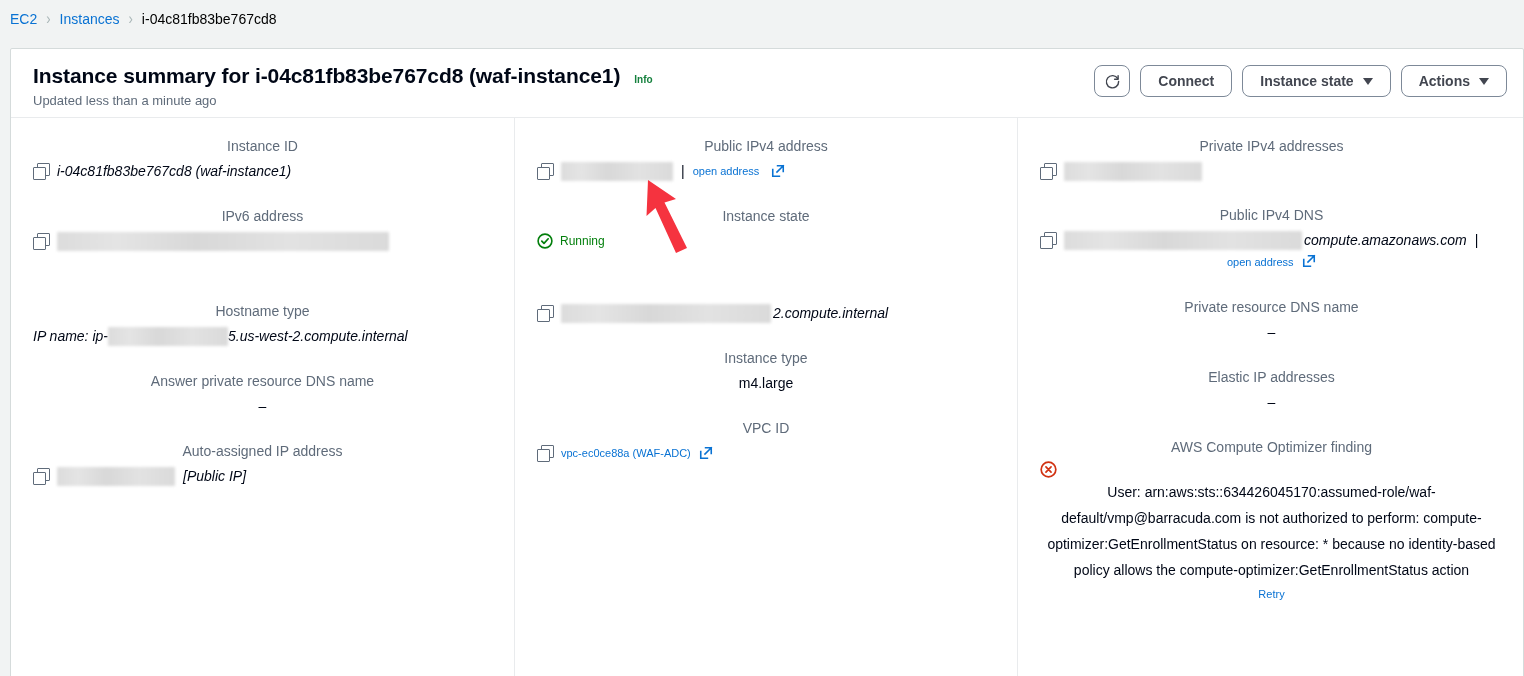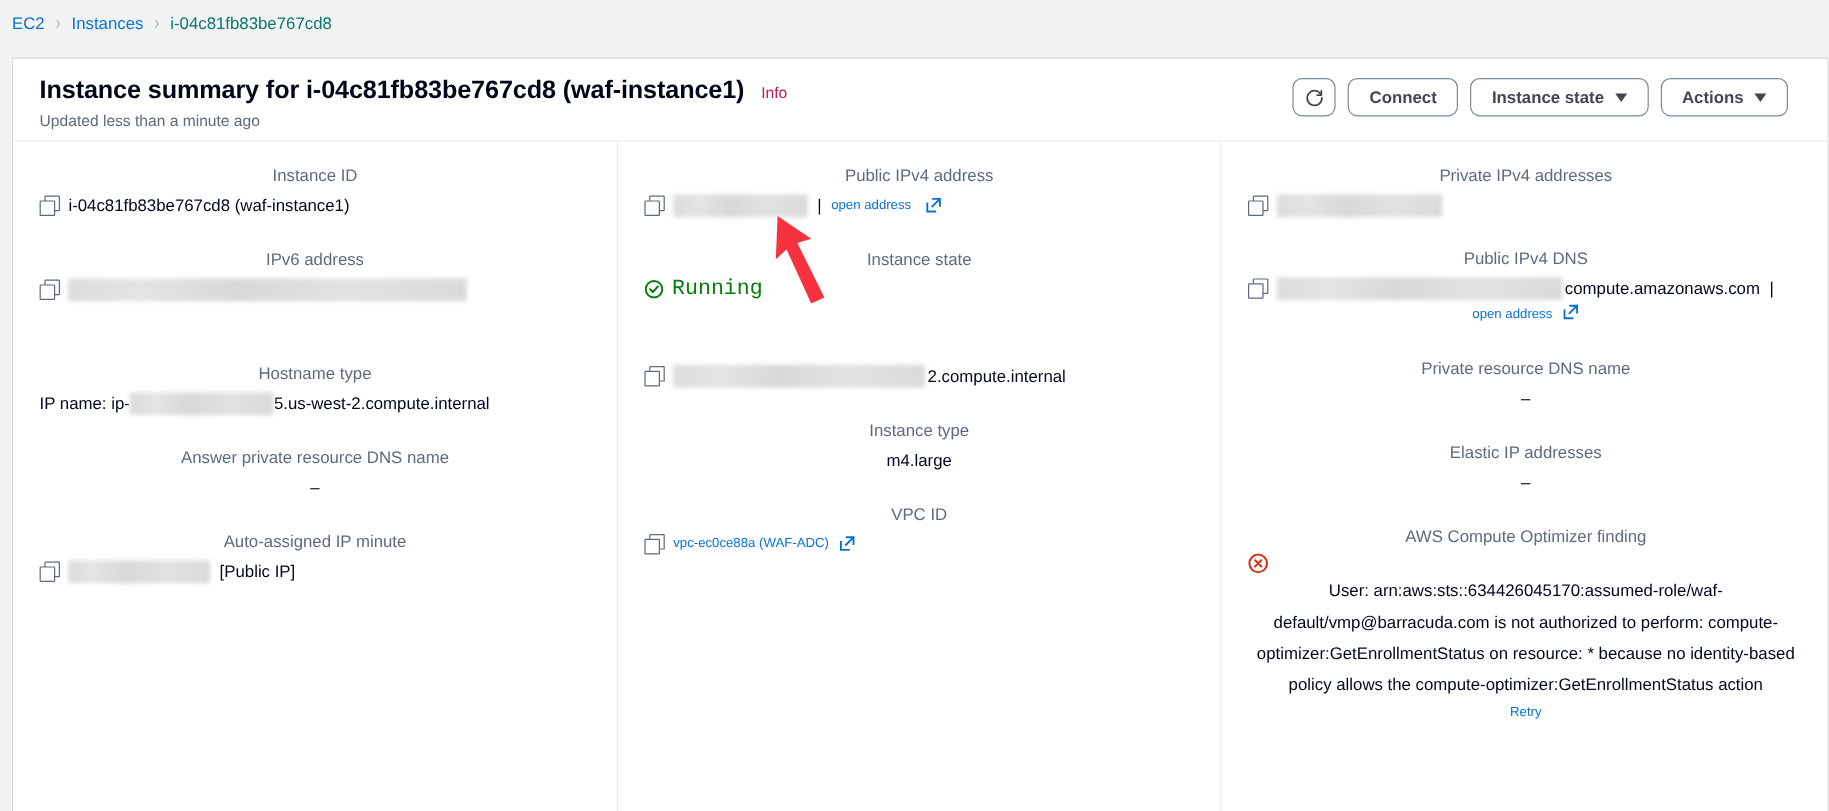--- a/index.html
+++ b/index.html
@@ -13,21 +13,21 @@
   }
   #root { position: relative; width: 1384px; height: 676px; }
 
   
   .breadcrumb {
     position: absolute; left: 10px; top: 9px;
     display: flex; align-items: center; gap: 0;
     font-size: 14px; line-height: 20px;
   }
   .crumb-link { color: #0972d3; cursor: pointer; text-decoration: none; }
-  .crumb-current { color: #0f766e; }
+  .crumb-current { color: #000000; }
   .crumb-sep {
     color: #aab7b8; margin: 0 9px; font-size: 13px;
     display: inline-block; transform: scaleY(1.25);
   }
 
   
   .card {
     position: absolute; left: 10px; top: 48px;
     width: 1514px; height: 640px;
     background: #ffffff;
@@ -39,30 +39,30 @@
     height: 69px;
     border-bottom: 1px solid #e9ebed;
     padding: 14px 22px 0 22px;
   }
   .title-row { display: flex; align-items: baseline; gap: 14px; }
   .card-title {
     font-size: 21px; font-weight: bold; color: #000716;
     letter-spacing: -0.1px; line-height: 26px;
   }
   .info-link {
-    font-size: 13px; font-weight: normal; color: #be185d; cursor: pointer;
+    font-size: 10px; font-weight: bold; color: #15803d; cursor: pointer;
   }
   .updated {
     margin-top: 3px;
     font-size: 13px; color: #5f6b7a; line-height: 17px;
   }
 
   
   .actions {
-    position: absolute; right: 33px; top: 16px;
+    position: absolute; right: 16px; top: 16px;
     display: flex; align-items: center; gap: 10px;
   }
   .btn {
     height: 32px;
     border: 1px solid #7d8998;
     border-radius: 8px;
     background: #ffffff;
     color: #424650;
     font-family: "Liberation Sans", sans-serif;
     font-size: 14px; font-weight: bold;
@@ -97,21 +97,21 @@
   .field { margin-bottom: 24px; text-align: center; }
   .label {
     font-size: 14px; color: #5f6b7a; line-height: 20px;
     margin-bottom: 4px;
   }
   .value {
     font-size: 14px; color: #000716; line-height: 22px;
     display: flex; align-items: flex-start; gap: 8px;
     flex-wrap: wrap;
   }
-  .value-text { word-break: break-word; }
+  .value-text { word-break: break-word; font-style: italic; }
   .dash { font-size: 14px; color: #000716; line-height: 22px; }
 
   
   .copy-icon {
     flex: 0 0 auto;
     width: 16px; height: 16px;
     position: relative;
     margin-top: 3px;
     cursor: pointer;
   }
@@ -140,21 +140,21 @@
   .sep-pipe { color: #000716; font-size: 14px; line-height: 22px; }
 
   
   .ext-icon {
     display: inline-block; width: 14px; height: 14px;
     position: relative; top: 2px; margin-left: 4px; cursor: pointer;
   }
 
   
   .status-row { display: flex; align-items: center; gap: 7px; }
-  .status-running { color: #037f0c; font-size: 18px; line-height: 22px; font-family: Liberation Mono, monospace; }
+  .status-running { color: #037f0c; font-size: 12px; line-height: 22px; }
 
   .err-icon { display: block; margin-bottom: 1px; }
 
   .err-text {
     font-size: 14px; color: #000716; line-height: 26px;
     max-width: 466px;
   }
 
   
   .red-arrow {
@@ -236,21 +236,21 @@
             <span class="value-text">5.us-west-2.compute.internal</span>
           </div>
         </div>
 
         <div class="field" style="margin-top:24px">
           <div class="label">Answer private resource DNS name</div>
           <div class="dash">–</div>
         </div>
 
         <div class="field" style="margin-top:24px">
-          <div class="label">Auto-assigned IP minute</div>
+          <div class="label">Auto-assigned IP address</div>
           <div class="value">
             <span class="copy-icon"></span>
             <span class="redacted" style="width:118px"></span>
             <span class="value-text">[Public IP]</span>
           </div>
         </div>
 
       </div>
 
       <div class="col">

